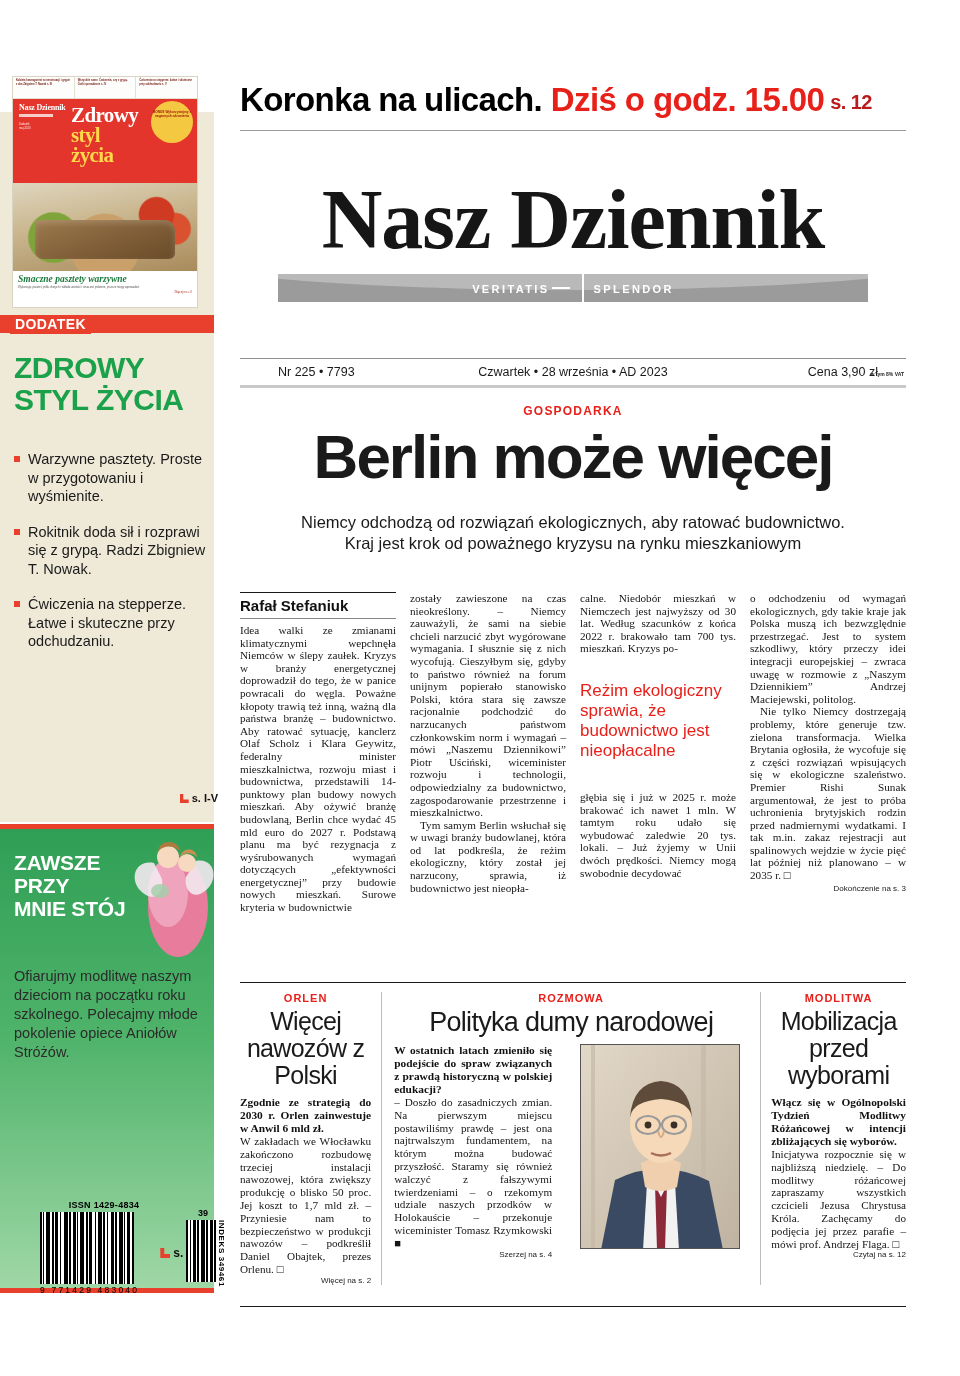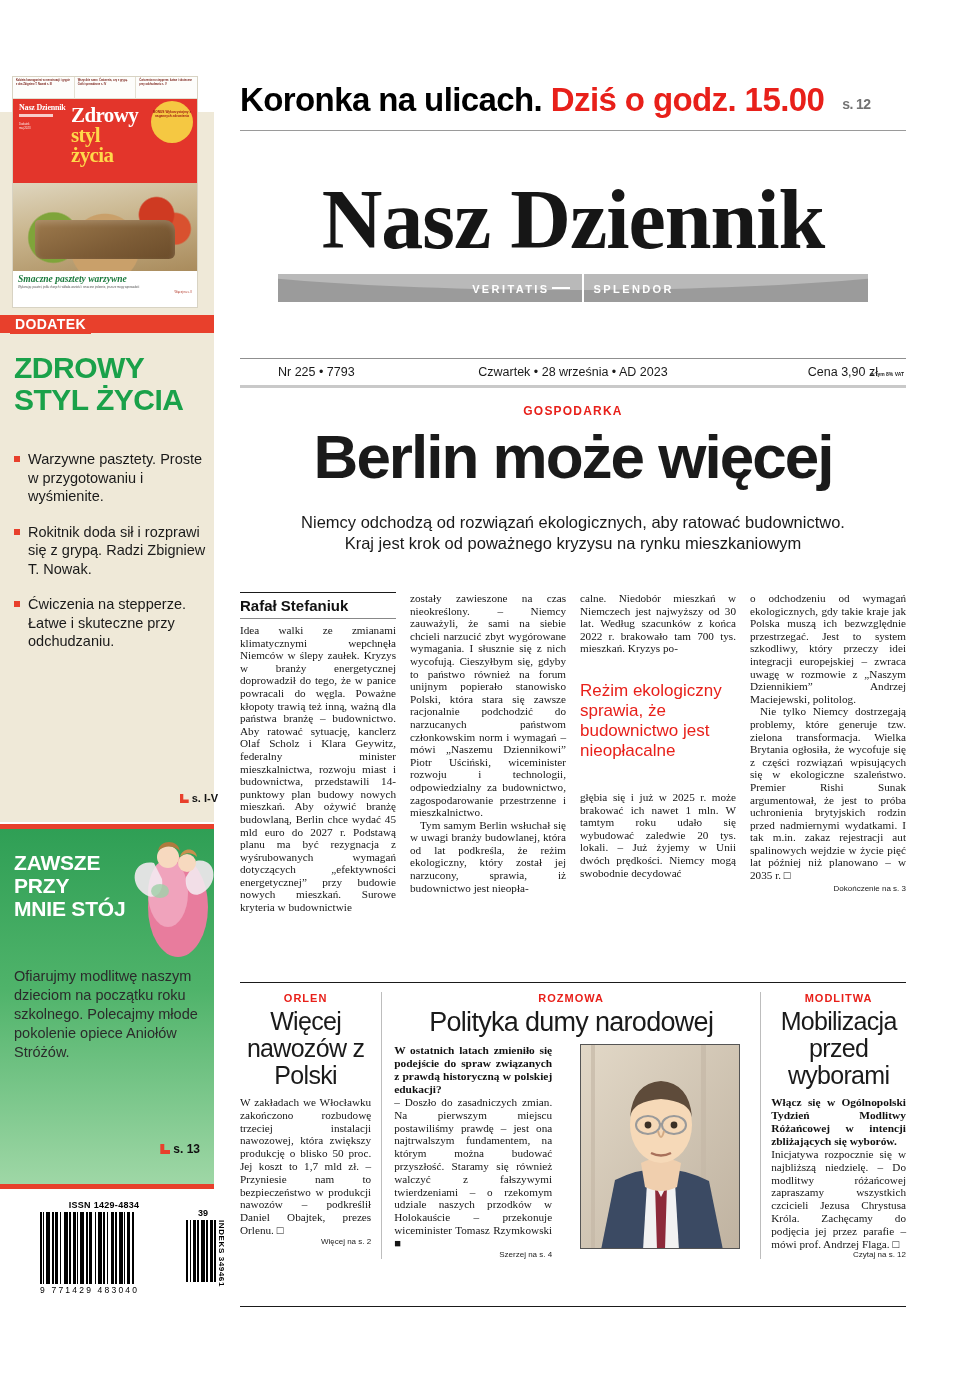--- a/index.html
+++ b/index.html
@@ -209,21 +209,21 @@
     background: #e8402c;
     margin-right: 3px;
     vertical-align: -1px;
     clip-path: polygon(0 0, 40% 0, 40% 60%, 100% 60%, 100% 100%, 0 100%);
   }
 
   
   .sb-green {
     position: absolute;
     left: 0; top: 824px;
-    width: 214px; height: 365px;
+    width: 214px; height: 469px;
     background: linear-gradient(180deg, #2f9f55 0%, #4fb36a 45%, #9fd7a6 100%);
     border-top: 5px solid #e8402c;
     border-bottom: 5px solid #e8402c;
     overflow: hidden;
   }
   .angel {
     position: absolute;
     right: -6px; top: 4px;
     width: 96px; height: 140px;
   }
@@ -311,24 +311,24 @@
     left: 8px; top: 82px;
     width: 666px;
     font-weight: bold;
     font-size: 33px;
     line-height: 36px;
     letter-spacing: -.6px;
     white-space: nowrap;
   }
   .top-teaser .red { color: #e8201a; }
   .top-teaser .pg {
-    font-size: 14px;
+    font-size: 20px;
     vertical-align: 2px;
-    margin-left: 18px;
-    color: #737373;
+    margin-left: 6px;
+    color: #b91c1c;
   }
   .rule-thin {
     position: absolute;
     left: 8px; width: 666px;
     height: 1px; background: #9a9a9a;
   }
 
   .masthead {
     position: absolute;
     left: 8px; top: 178px;
@@ -771,20 +771,21 @@
         <div class="jump-ref">Dokończenie na s. 3</div>
       </div>
     </div>
 
     <div class="bottom-rule"></div>
 
     <div class="bottom">
       <div class="bcol one">
         <div class="b-kicker">ORLEN</div>
         <div class="b-title">Więcej nawozów z Polski</div>
+        <div class="b-lead">Zgodnie ze strategią do 2030 r. Orlen zainwestuje w Anwil 6 mld zł.</div>
         <div class="b-body">W zakładach we Włocławku zakończono rozbudowę trzeciej instalacji nawozowej, która zwiększy produkcję o blisko 50 proc. Jej koszt to 1,7 mld zł. – Przyniesie nam to bezpieczeństwo w produkcji nawozów – podkreślił Daniel Obajtek, prezes Orlenu. □</div>
         <div class="b-ref" style="text-align:right">Więcej na s. 2</div>
       </div>
 
       <div class="bcol two">
         <div class="b-kicker">ROZMOWA</div>
         <div class="b-title wide">Polityka dumy narodowej</div>
         <div class="b-flexrow">
           <div class="b-textcol">
             <div class="b-lead">W ostatnich latach zmieniło się podejście do spraw związanych z prawdą historyczną w polskiej edukacji?</div>

